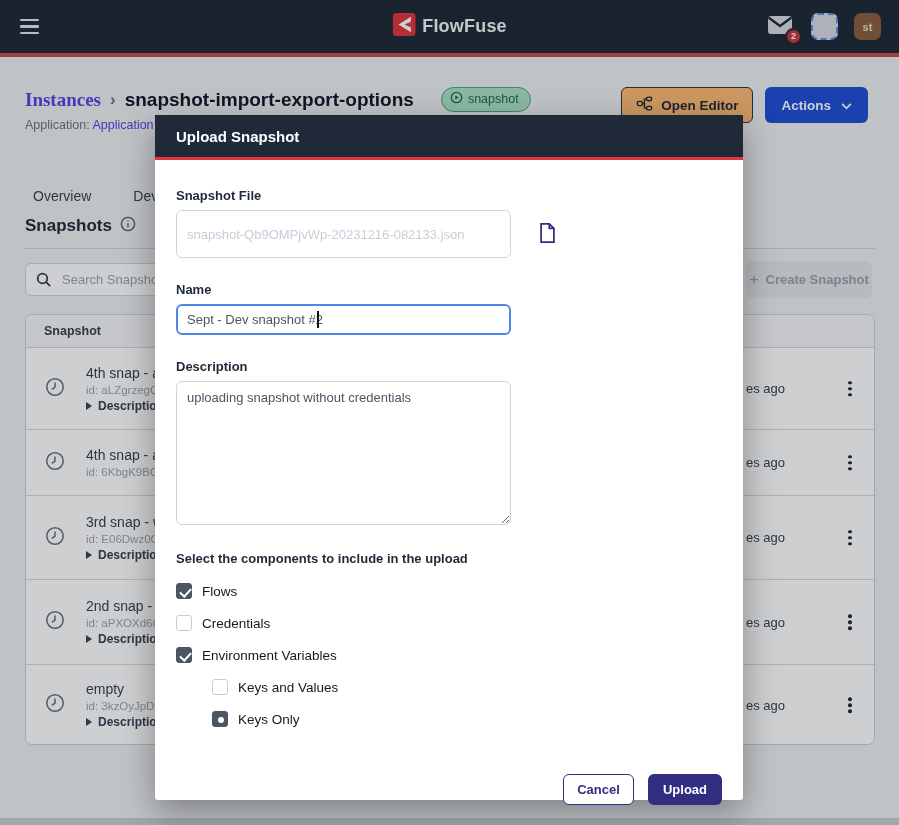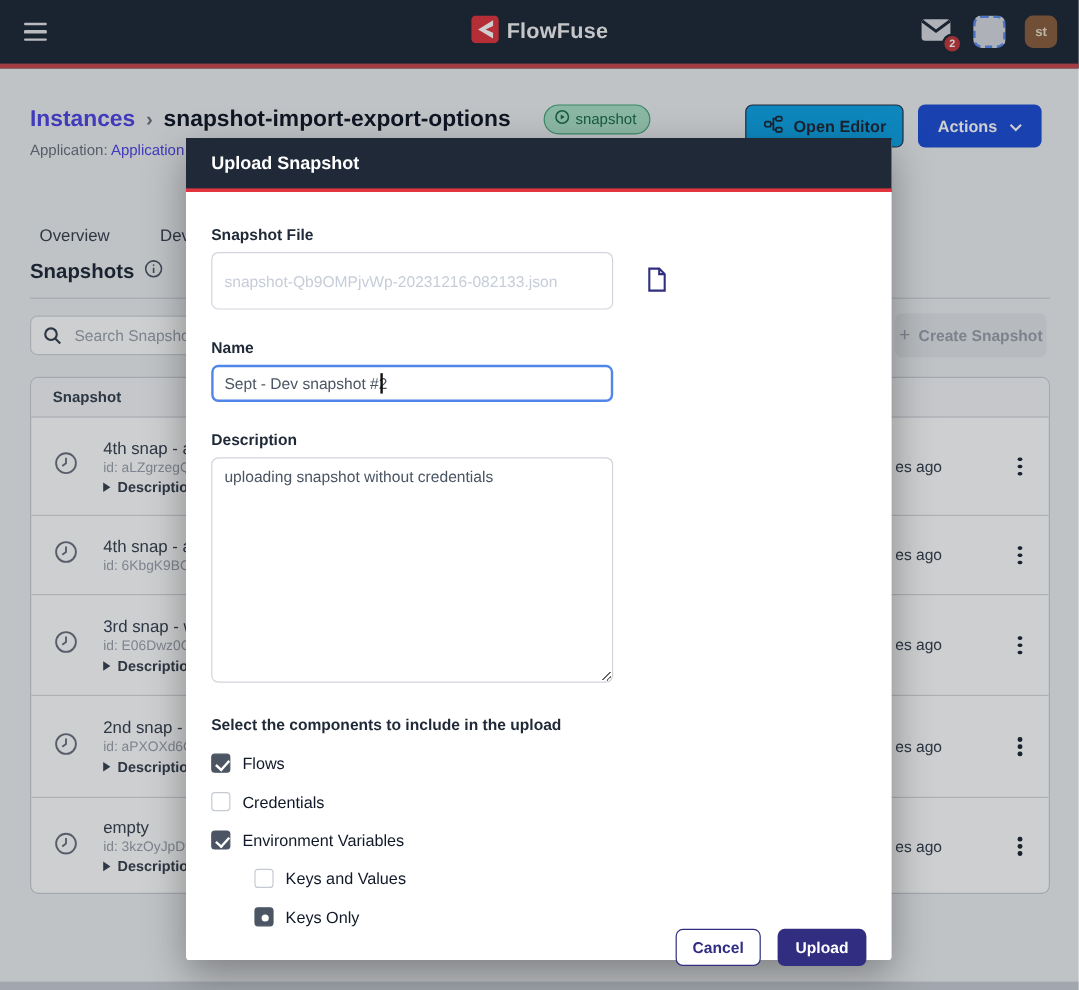--- a/index.html
+++ b/index.html
@@ -22,28 +22,28 @@
     background:#C3393F; border:2px solid #1F2937; border-radius:50%; color:#fff;
     font-size:9px; font-weight:700; display:flex; align-items:center; justify-content:center; }
   .team-avatar { width:27px; height:27px; border-radius:7px; background:#D7DBE2;
     border:2px dashed #5B8DEF; }
   .user-avatar { width:27px; height:27px; border-radius:7px; background:#8B5E3F;
     color:#E8DFC9; font-size:11px; font-weight:700; display:flex; align-items:center;
     justify-content:center; }
 
   
   .breadcrumb-row { position:absolute; top:87px; left:25px; display:flex; align-items:center; gap:9px; }
-  .crumb-root { color:#4F46E5; font-size:19px; font-weight:700; text-decoration:none; cursor:pointer; }
+  .crumb-root { color:#4F46E5; font-size:19px; font-weight:700; text-decoration:none; cursor:pointer;font-family:Liberation Serif, serif; }
   .crumb-sep { color:#6B7280; font-size:17px; font-weight:700; }
   .crumb-current { color:#111827; font-size:19px; font-weight:700; }
   .status-badge { margin-left:18px; display:flex; align-items:center; gap:5px;
     background:#ABE3C8; border:1px solid #46A67F; border-radius:999px;
     padding:3px 11px 4px 8px; color:#1B6E4C; font-size:12.5px; }
   .hdr-buttons { position:absolute; top:87px; right:31px; display:flex; gap:12px; }
-  .btn-open-editor { display:flex; align-items:center; gap:8px; background:#0ea5e9;
+  .btn-open-editor { display:flex; align-items:center; gap:8px; background:#fdba74;
     border:1px solid #2A3147; border-radius:6px; padding:7px 14px; color:#1F2937;
     font-size:13.5px; font-weight:700; cursor:pointer; }
   .btn-actions { display:flex; align-items:center; gap:10px; background:#1d4ed8;
     border:none; border-radius:6px; padding:7px 16px; color:#fff; font-size:13.5px;
     font-weight:700; cursor:pointer; }
   .app-line { position:absolute; top:118px; left:25px; font-size:12.5px; color:#6B7280; }
   .app-line a { color:#4F46E5; text-decoration:none; cursor:pointer; }
   .tabs { position:absolute; top:155px; left:33px; display:flex; gap:42px; }
   .tab { font-size:14px; color:#374151; cursor:pointer;margin-top:33px; }
 
@@ -92,21 +92,21 @@
   .f-label { margin-top:28px; font-size:13px; font-weight:600; color:#1F2937; }
   .file-row { margin-top:7px; display:flex; align-items:center; }
   .txt-input { width:335px; height:48px; border:1px solid #D1D5DB; border-radius:6px;
     padding:0 10px; font-size:13px; font-family:inherit; color:#4B5563; outline:none; background:#fff; }
   .txt-input::placeholder { color:#C7CDD8; }
   .file-icon-btn { margin-left:27px; background:none; border:none; cursor:pointer; display:flex; }
   .name-wrap { position:relative; margin-top:7px; width:328px; }
   .name-input { width:335px; height:31px; border:2px solid #4F86E8; border-radius:6px;
     padding:0 9px; font-size:13px; font-family:inherit; color:#4B5563; outline:none; }
   .caret { position:absolute; left:141px; top:7px; width:1.5px; height:17px; background:#111; }
-  .desc-area { margin-top:7px; width:335px; height:188px; border:1px solid #D1D5DB;
+  .desc-area { margin-top:7px; width:335px; height:144px; border:1px solid #D1D5DB;
     border-radius:6px; padding:8px 10px; font-size:13px; font-family:inherit;
     color:#4B5563; outline:none; resize:both; }
   .comp-label { margin-top:22px; font-size:13px; font-weight:700; color:#1F2937; }
   .opts { margin-top:17px; }
   .opt-row { display:flex; align-items:center; gap:10px; margin-bottom:16px; cursor:pointer; }
   .opt-row.sub { margin-left:36px; }
   .cbx { width:16px; height:16px; border:1px solid #C6CBD3; border-radius:3px;
     background:#fff; position:relative; flex:0 0 auto; }
   .cbx.on { background:#4B5563; border-color:#4B5563; }
   .cbx.on::after { content:""; position:absolute; left:4.5px; top:1.5px; width:5px; height:9px;

